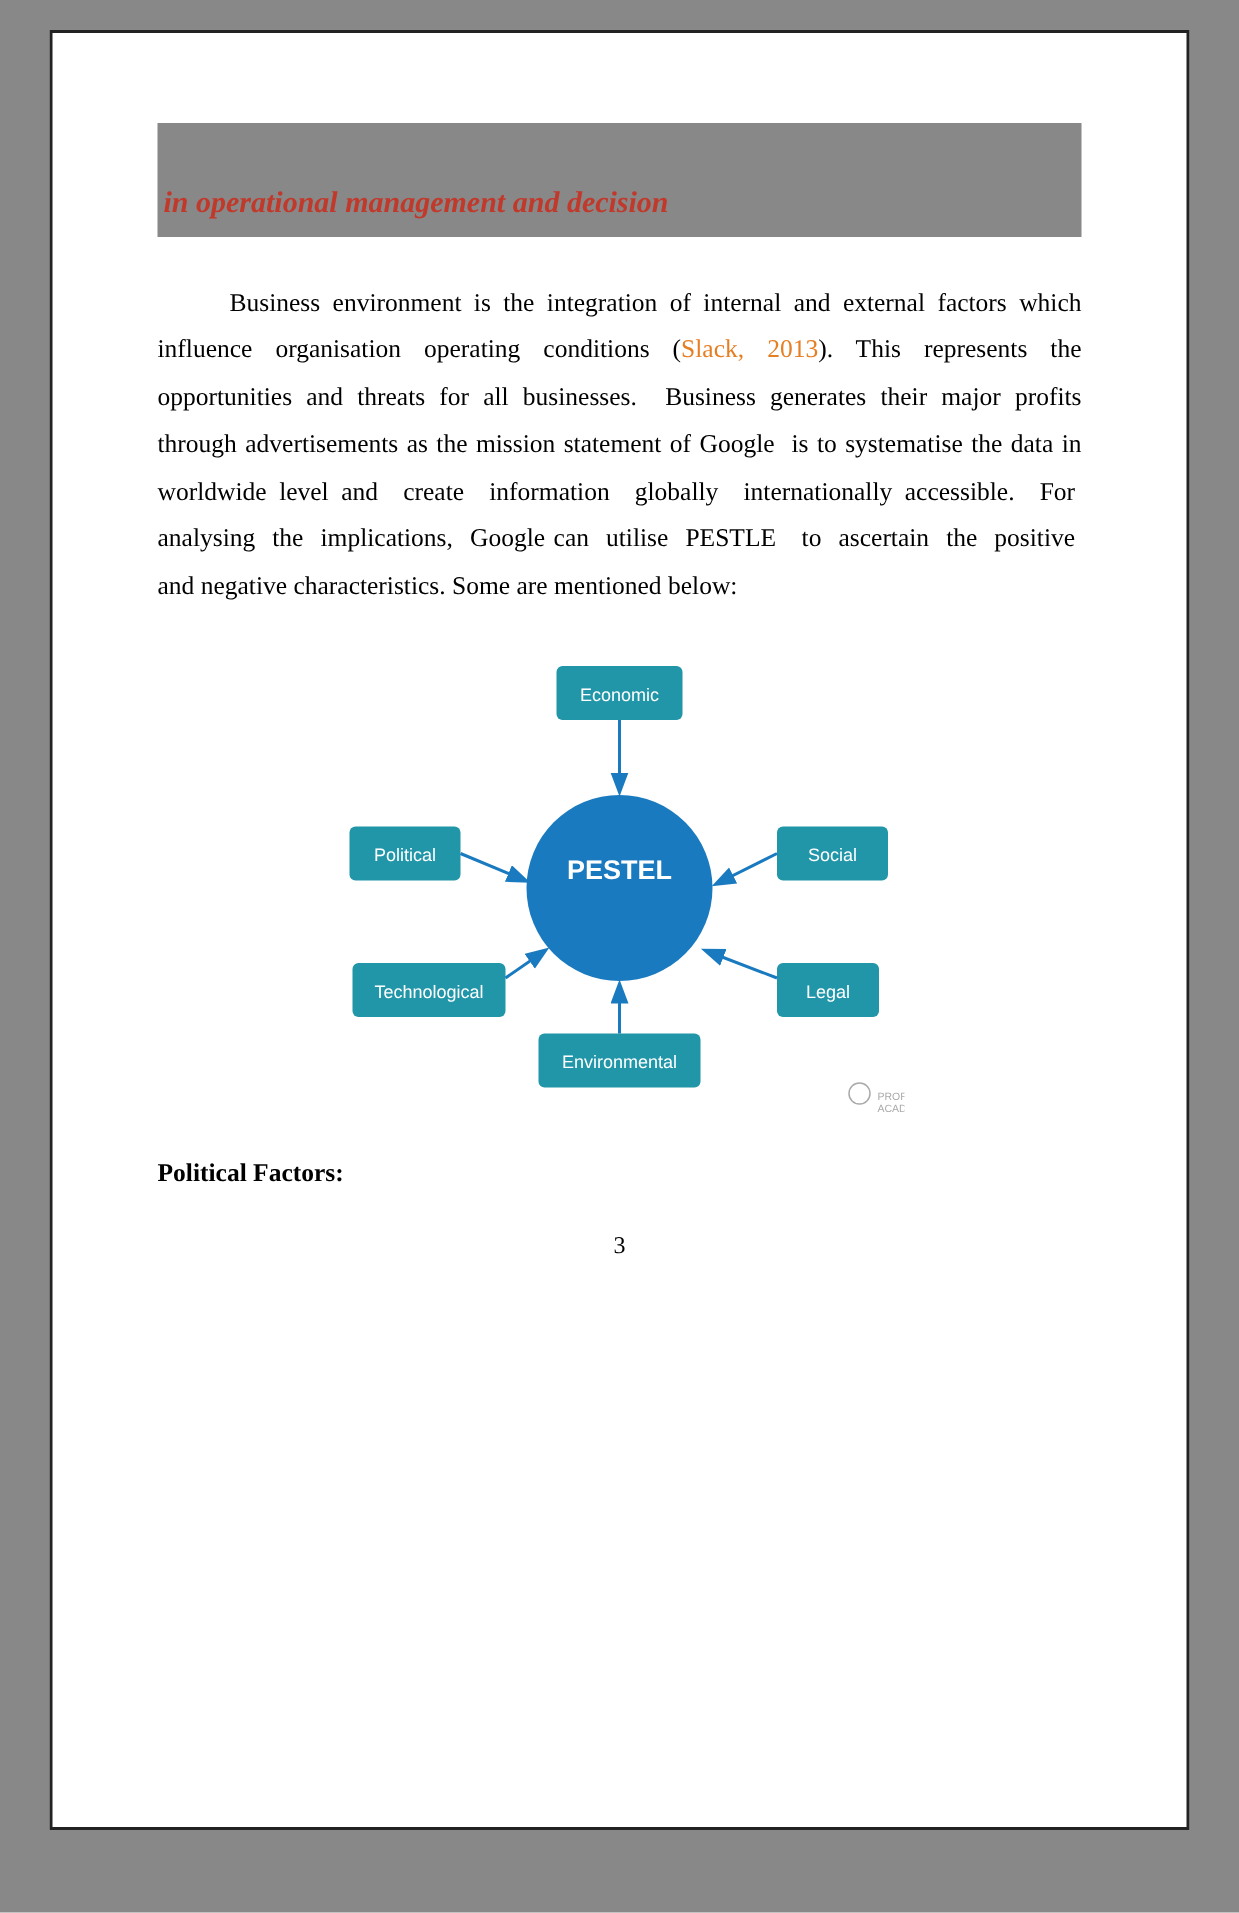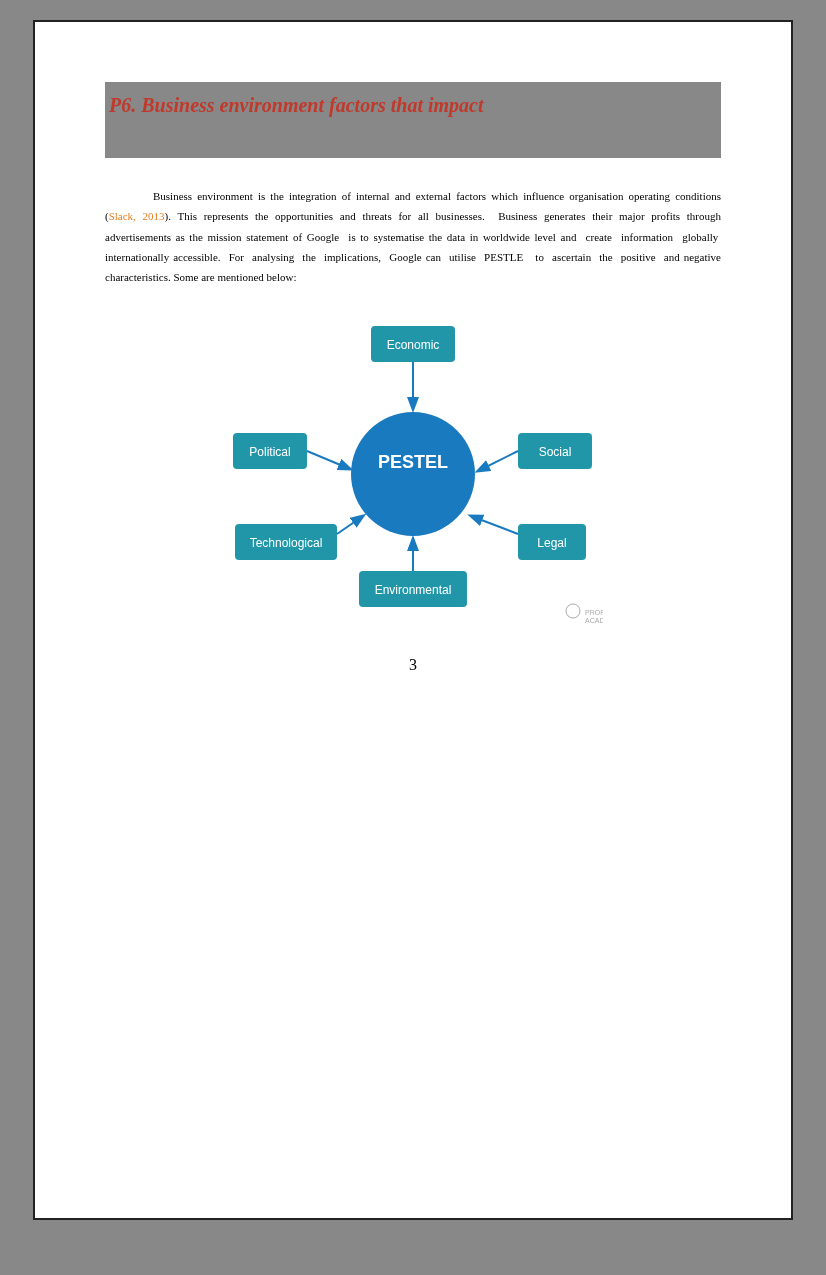--- a/index.html
+++ b/index.html
@@ -29,21 +29,21 @@
     }
     .heading-text {
       color: #c0392b;
       font-size: 20px;
       font-weight: bold;
       font-style: italic;
       line-height: 1.5;
       font-family: "Times New Roman", Times, serif;
     }
     .body-text {
-      font-size: 11px;
+      font-size: 17px;
       line-height: 1.85;
       text-align: justify;
       color: #000;
       margin-bottom: 0;
     }
     .body-text .indent {
       display: inline-block;
       width: 48px;
     }
     .citation {
@@ -75,22 +75,22 @@
     }
   </style>
 </head>
 <body>
 
 <div class="page">
 
   
   <div class="heading-block">
     <div class="heading-text">
-      <span>P6. Business environment factors that impact</span><br>
       <br>
+      <span>in  operational  management  and  decision</span><br>
     </div>
   </div>
 
   
   <p class="body-text">
     <span class="indent"></span>Business environment is the integration of internal and external factors which influence organisation operating conditions (<span class="citation">Slack, 2013</span>). This represents the opportunities and threats for all businesses.&nbsp; Business generates their major profits through advertisements as the mission statement of Google&nbsp; is to systematise the data in worldwide level and&nbsp; create&nbsp; information&nbsp; globally&nbsp; internationally accessible.&nbsp; For&nbsp; analysing&nbsp; the&nbsp; implications,&nbsp; Google can&nbsp; utilise&nbsp; PESTLE&nbsp;&nbsp; to&nbsp; ascertain&nbsp; the&nbsp; positive&nbsp; and negative characteristics. Some are mentioned below:
   </p>
 
   
   <div class="diagram-container">
@@ -135,19 +135,22 @@
         </marker>
       </defs>
 
       <circle cx="350" cy="295" r="7" fill="none" stroke="#aaa" stroke-width="1"></circle>
       <text x="362" y="299" fill="#aaa" font-size="7" font-family="Arial, sans-serif">PROFESSIONAL</text>
       <text x="362" y="307" fill="#aaa" font-size="7" font-family="Arial, sans-serif">ACADEMY</text>
     </svg>
   </div>
 
   
+  <p class="political-factors">
+    <span>Political Factors:</span>
+  </p>
 
   
   <div class="page-number">
     <span>3</span>
   </div>
 
 </div>
 
 </body></html>

